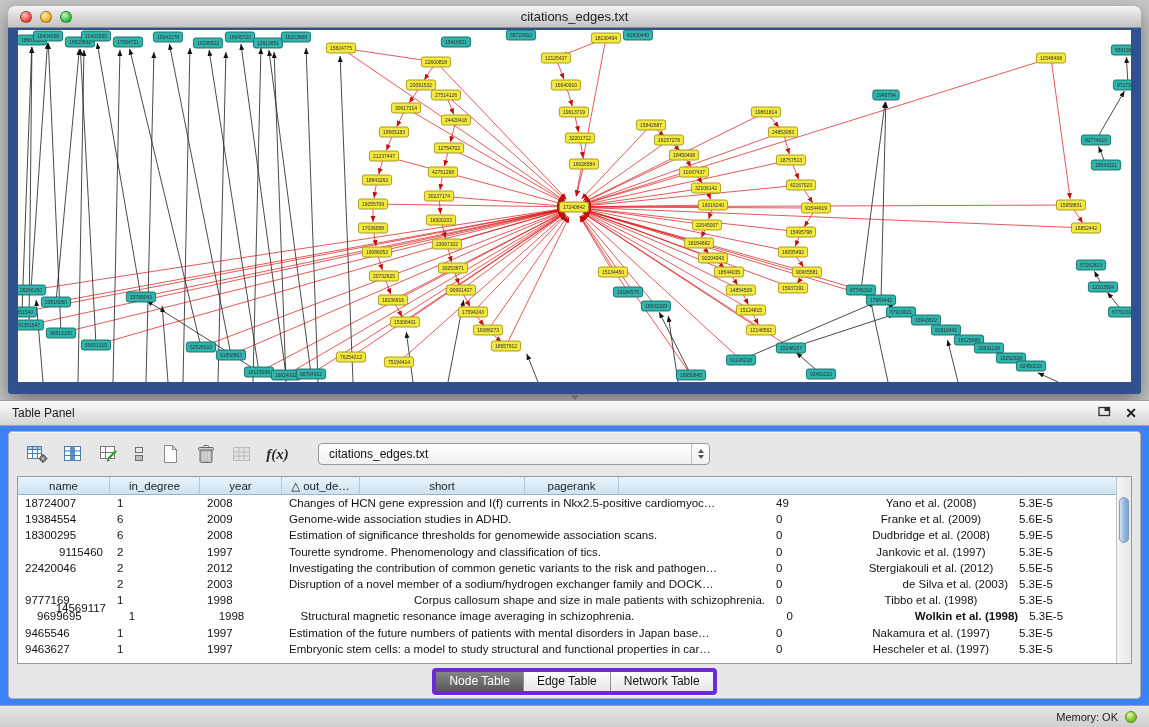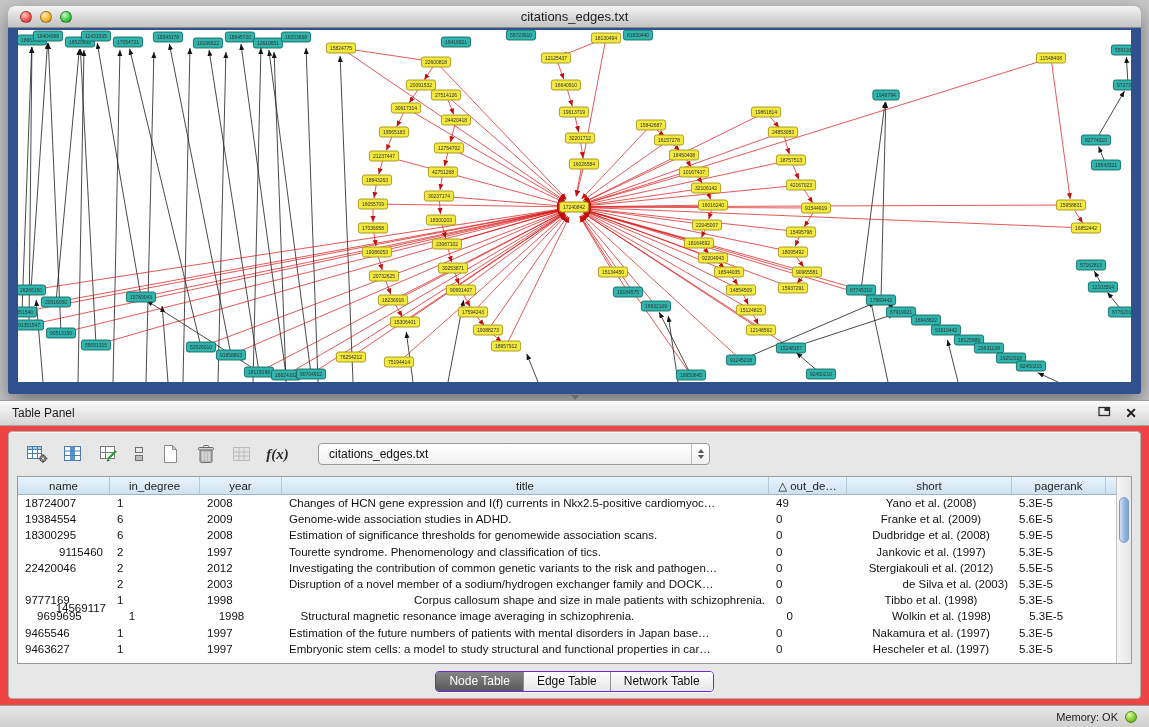--- a/index.html
+++ b/index.html
@@ -26,21 +26,21 @@
   .grip { width:0; height:0; border-left:4px solid transparent; border-right:4px solid transparent; border-top:5px solid #6b6b6b; }
 
   
   .tp-bar { position:absolute; top:400px; left:0; right:0; height:26px;
     background:linear-gradient(#fbfbfb,#d5d5d5); border-top:1px solid #9b9b9b; border-bottom:1px solid #a3a3a3;
     display:flex; align-items:center; padding:0 12px; font-size:12px; color:#1c1c1c; }
   .tp-icons { margin-left:auto; display:flex; align-items:center; gap:14px; }
   .tp-close { font-size:14px; font-weight:bold; color:#1a1a1a; line-height:1; cursor:default; }
 
   
-  .tp-content { position:absolute; top:426px; left:0; right:0; bottom:22px; background:#ef4444; padding:5px 8px 6px; }
+  .tp-content { position:absolute; top:426px; left:0; right:0; bottom:22px; background:#3b82f6; padding:5px 8px 6px; }
   .tp-inner { height:100%; background:#e7e7e7; border:1px solid #b0b0b0; border-radius:4px;
     display:flex; flex-direction:column; box-shadow:inset 0 1px 0 rgba(255,255,255,.7); }
 
   .toolbar { height:44px; display:flex; align-items:center; gap:9px; padding:0 14px; }
   .icon-btn { width:27px; height:26px; display:flex; align-items:center; justify-content:center; }
   .icon-btn.narrow { width:16px; }
   .fx { font-family:"Liberation Serif", serif; font-style:italic; font-weight:bold; font-size:15px; color:#2b2b2b; }
   .combo { margin-left:18px; width:392px; height:22px; background:linear-gradient(#ffffff,#f0f0f0);
     border:1px solid #9a9a9a; border-radius:4px; display:flex; align-items:center; padding-left:10px; font-size:12px; color:#111; }
   .stepper { margin-left:auto; width:18px; height:100%; border-left:1px solid #c0c0c0;
@@ -55,21 +55,21 @@
   .th { border-right:1px solid #b4c9da; display:flex; align-items:center; justify-content:center; overflow:hidden; white-space:nowrap; }
   .th.fill { border-right:none; }
   .tbody { flex:1; font-size:11.5px; color:#111; background:#fff; overflow:hidden; }
   .tr { display:flex; height:16.2px; align-items:center; }
   .td { padding:0 4px 0 7px; white-space:nowrap; overflow:hidden; }
   .vscroll { width:15px; flex:none; background:linear-gradient(90deg,#f5f5f5,#e8e8e8); border-left:1px solid #c2c2c2; position:relative; }
   .thumb { position:absolute; top:20px; left:2px; width:10px; height:46px; border-radius:5px;
     background:linear-gradient(90deg,#d3e2f3,#8fb4da 60%,#7da6d2); border:1px solid #7b9cc0; }
 
   .tabs-row { height:34px; display:flex; align-items:center; justify-content:center; flex:none; }
-  .seg { display:flex; border:1px solid #6d28d9; border-radius:4px; overflow:hidden; box-shadow:0 1px 0 rgba(255,255,255,.7); }
+  .seg { display:flex; border:4px solid #6d28d9; border-radius:4px; overflow:hidden; box-shadow:0 1px 0 rgba(255,255,255,.7); }
   .seg-btn { padding:2.5px 13px; font-size:12px; background:linear-gradient(#fdfdfd,#e7e7e7); color:#111; border-right:1px solid #909090; cursor:default; }
   .seg-btn:last-child { border-right:none; }
   .seg-btn.active { background:linear-gradient(#868686,#585858); color:#fff; }
 
   
   .statusbar { position:absolute; bottom:0; left:0; right:0; height:22px; border-top:1px solid #9c9c9c;
     background:linear-gradient(#e7e7e7,#cfcfcf); display:flex; justify-content:flex-end; align-items:center;
     padding:0 12px; gap:7px; font-size:11px; color:#222; }
   .memball { width:12px; height:12px; border-radius:50%; border:1px solid #5d8a22;
     background:radial-gradient(circle at 35% 28%, #e4fbb0, #84cb35 55%, #4f9a12); }
@@ -580,21 +580,20 @@
           </span>
         </div>
       </div>
 
       <div class="table-wrap">
         <div class="tcol">
           <div class="thead" id="thead">
               <div class="th" style="width: 92px;">name</div>
               <div class="th" style="width: 90px;">in_degree</div>
               <div class="th" style="width: 82px;">year</div>
-              <div class="th" style="width: 487px;">title</div>
               <div class="th" style="width: 78px;">△ out_de…</div>
               <div class="th" style="width: 165px;">short</div>
               <div class="th" style="width: 94px;">pagerank</div>
               <div class="th fill" style="flex: 1 1 0%;"></div>
             </div>
           <div class="tbody" id="tbody">
               <div class="tr">
                 <div class="td" style="width: 92px; text-align: left;">18724007</div>
                 <div class="td" style="width: 90px; text-align: left;">1</div>
                 <div class="td" style="width: 82px; text-align: left;">2008</div>
@@ -656,21 +655,21 @@
                 <div class="td" style="width: 78px; text-align: left;">0</div>
                 <div class="td" style="width: 165px; text-align: center;">Tibbo et al. (1998)</div>
                 <div class="td" style="width: 94px; text-align: left;">5.3E-5</div>
               </div>
               <div class="tr">
                 <div class="td" style="width: 92px; text-align: left; margin-left: 12px;">9699695</div>
                 <div class="td" style="width: 90px; text-align: left;">1</div>
                 <div class="td" style="width: 82px; text-align: left;">1998</div>
                 <div class="td" style="width: 487px; text-align: left;">Structural magnetic resonance image averaging in schizophrenia.</div>
                 <div class="td" style="width: 78px; text-align: left;">0</div>
-                <div class="td" style="width: 165px; text-align: center;">Wolkin et al. (1998)</div>
+                <div class="td" style="width: 165px; text-align: right; font-weight: bold;">Wolkin et al. (1998)</div>
                 <div class="td" style="width: 94px; text-align: left;">5.3E-5</div>
               </div>
               <div class="tr">
                 <div class="td" style="width: 92px; text-align: left;">9465546</div>
                 <div class="td" style="width: 90px; text-align: left;">1</div>
                 <div class="td" style="width: 82px; text-align: left;">1997</div>
                 <div class="td" style="width: 487px; text-align: left;">Estimation of the future numbers of patients with mental disorders in Japan base…</div>
                 <div class="td" style="width: 78px; text-align: left;">0</div>
                 <div class="td" style="width: 165px; text-align: center;">Nakamura et al. (1997)</div>
                 <div class="td" style="width: 94px; text-align: left;">5.3E-5</div>

